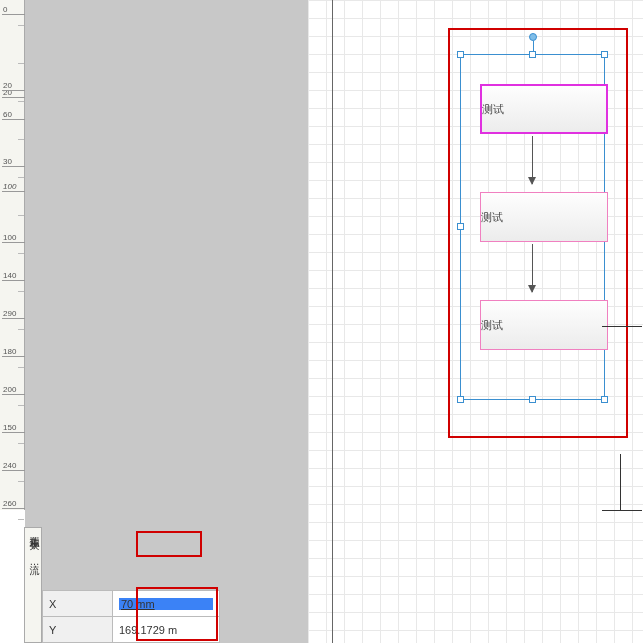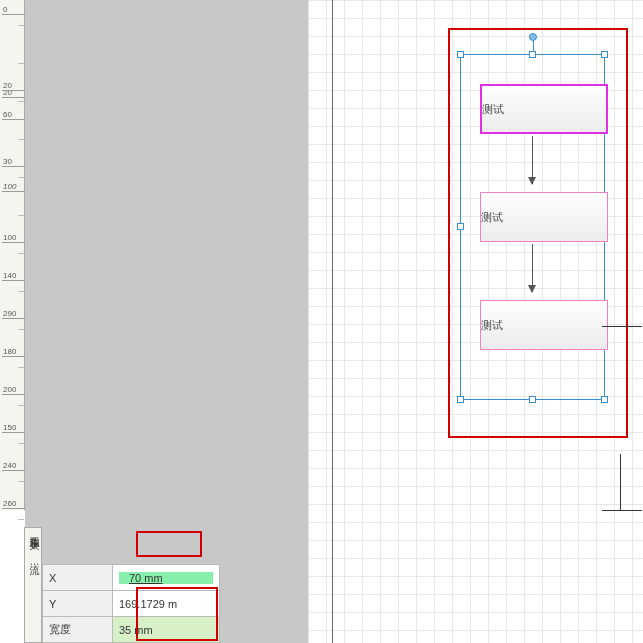--- a/index.html
+++ b/index.html
@@ -186,22 +186,22 @@
     }
     .input-value {
       border: none;
       outline: none;
       background: transparent;
       width: 100%;
       font-size: 11px;
       color: #333;
     }
     .input-value.selected {
-      background: #86efac;
-      padding: 0 10px;
+      background: #3b82f6;
+      padding: 0 2px;
       text-decoration: underline;
     }
   </style>
 </head>
 <body>
 
 <div class="ruler" id="ruler">
     <div class="ruler-tick" style="top: 6px;"><span>0</span></div>
     <div class="ruler-minor" style="top: 25px;"></div>
     <div class="ruler-tick" style="top: 44px; margin-top: 45px;"><span>20</span></div>
@@ -240,24 +240,20 @@
       <tr>
     <td class="label">X</td>
     <td class="value editing">
       <input class="input-value selected" value="70 mm" style="">
     </td>
   </tr>
   <tr>
     <td class="label">Y</td>
     <td class="value">169.1729 m</td>
   </tr>
-  <tr>
-    <td class="label">宽度</td>
-    <td class="value hlgreen">35 mm</td>
-  </tr>
 </tbody>
   </table>
 
 <div class="hl-box-red" style="left:136px; bottom:86px; width:66px; height:26px;"></div>
 <div class="hl-box-red" style="left:136px; bottom:2px; width:82px; height:54px;"></div>
 
 <div class="canvas">
   <div class="page-edge"></div>
 
   <div class="red-outer"></div>

